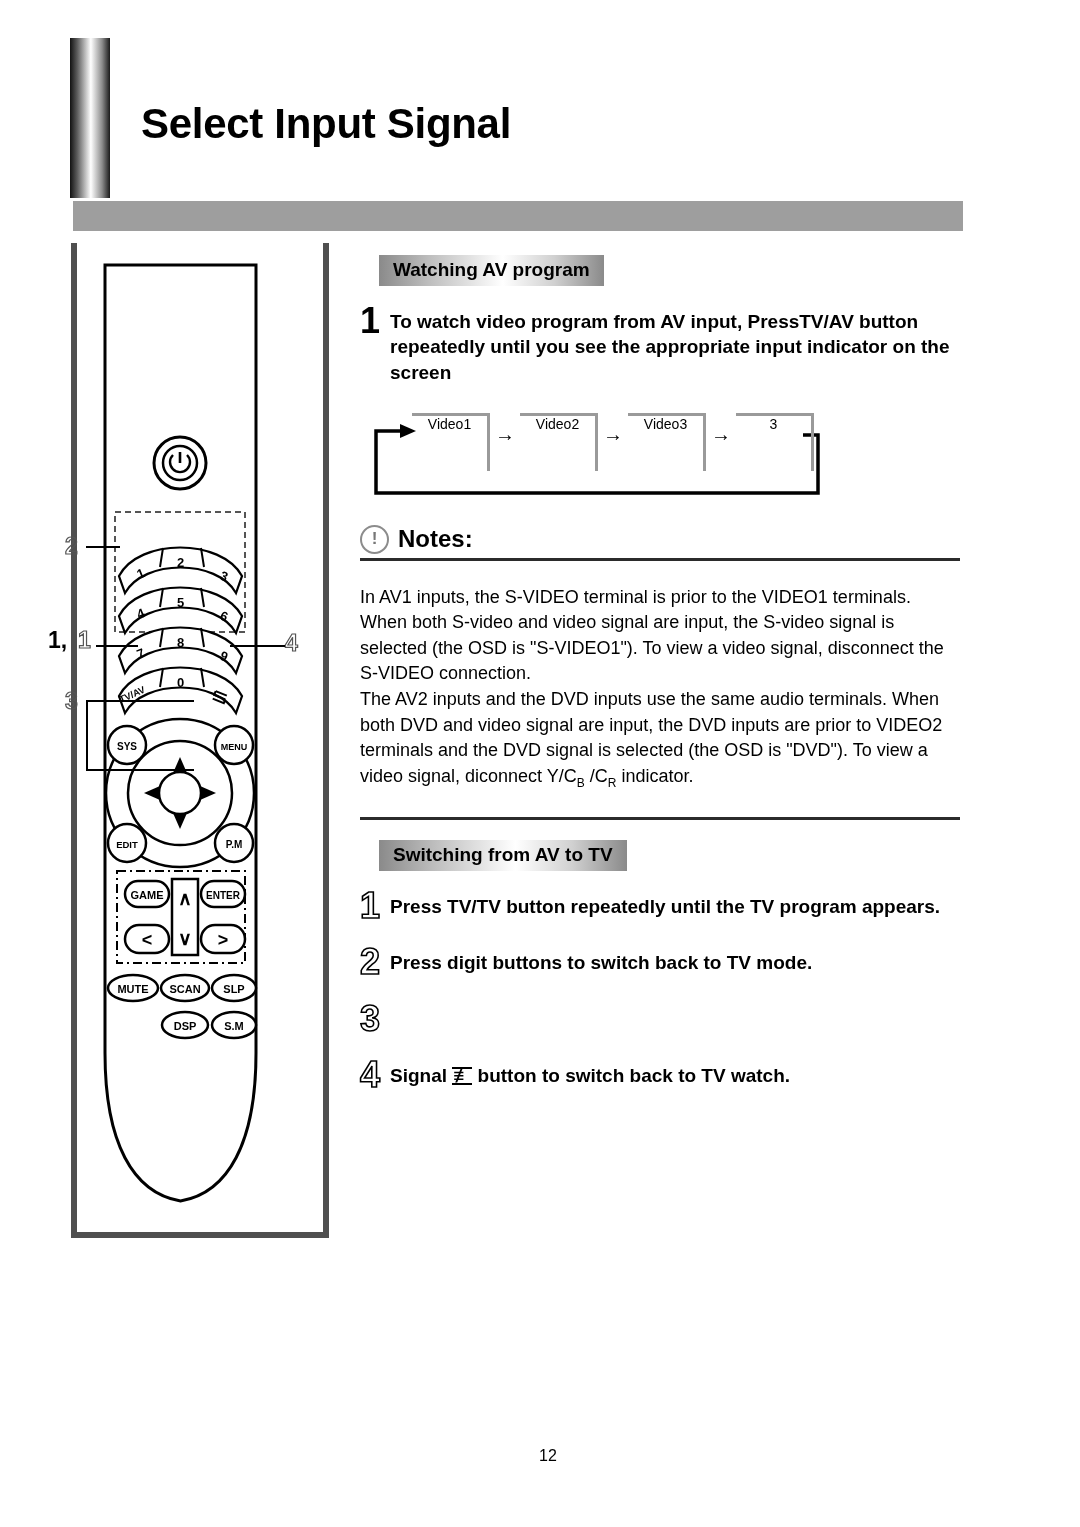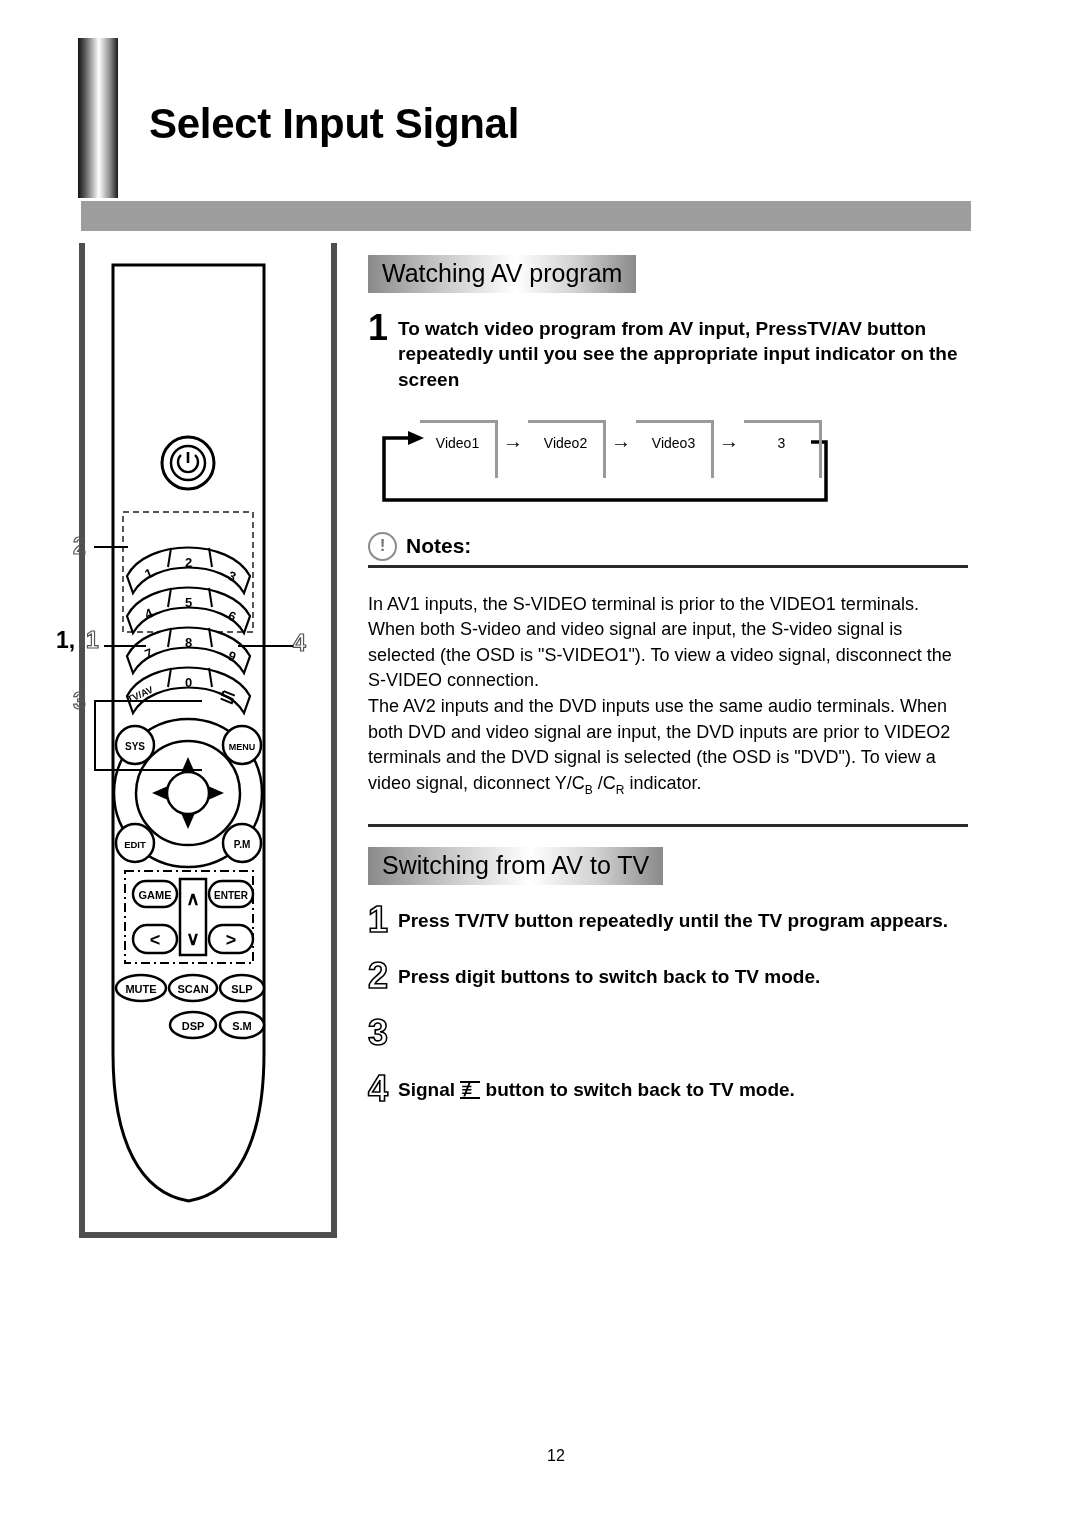--- a/index.html
+++ b/index.html
@@ -4,21 +4,21 @@
 <style>
   html,body{margin:0;padding:0;}
   body{
     width:1080px;height:1527px;
     background:#ffffff;
     font-family:"Liberation Sans", sans-serif;
     color:#000;
     position:relative;
     overflow:hidden;
   }
-  .page{position:absolute;left:16px;top:0;width:916px;height:1527px;}
+  .page{position:absolute;left:8px;top:0;width:916px;height:1527px;}
 
   
   .title-bar{position:absolute;left:62px;top:38px;width:40px;height:160px;
     background:linear-gradient(90deg,#121212 0%,#5c5c5c 18%,#ffffff 52%,#8d8d8d 80%,#1a1a1a 100%);}
   .page-title{position:absolute;left:133px;top:100px;font-size:42px;font-weight:bold;letter-spacing:-0.3px;}
   .gray-band{position:absolute;left:65px;top:201px;width:890px;height:30px;background:#9e9e9e;}
 
   
   .lframe-v{position:absolute;left:63px;top:243px;width:6px;height:995px;background:#4f4f4f;}
   .lframe-h{position:absolute;left:63px;top:1232px;width:258px;height:6px;background:#4f4f4f;}
@@ -31,42 +31,42 @@
   
   .callout{position:absolute;font-size:23px;color:#555;}
   .callout.hollow{ -webkit-text-stroke:1.2px #555; color:transparent; font-weight:bold;}
   .callout.solid{color:#000;font-weight:bold;-webkit-text-stroke:0;}
   .lead{position:absolute;background:#000;height:2px;}
   .leadv{position:absolute;background:#000;width:2px;}
 
   
   .col-right{position:absolute;left:352px;top:255px;width:600px;}
 
-  .sec-head{display:inline-block;padding:4px 14px 5px 14px;font-size:25px;font-weight:normal;
+  .sec-head{display:inline-block;padding:4px 14px 5px 14px;font-size:19px;font-weight:bold;
     background:linear-gradient(90deg,#8a8a8a 0%,#bdbdbd 22%,#ffffff 55%,#d0d0d0 78%,#8a8a8a 100%);
-    color:#000;}
+    color:#000;margin-left:19px;}
 
   .step{display:flex;align-items:flex-start;margin-top:18px;}
   .step-num{font-size:36px;font-weight:bold;line-height:0.95;width:30px;flex:0 0 30px;}
   .step-num.hollow{-webkit-text-stroke:1.6px #000;color:transparent;font-weight:bold;}
   .step-txt{font-size:19px;font-weight:bold;line-height:1.33;padding-top:5px;}
 
   
   .flow{position:relative;width:452px;height:92px;margin:22px 0 0 10px;}
   .flow-boxes{position:absolute;left:42px;top:6px;display:flex;align-items:center;}
   .fbox{width:78px;height:58px;border-top:3px solid #9a9a9a;border-right:3px solid #9a9a9a;
-        font-size:14px;display:flex;align-items:flex-start;justify-content:center;padding-top:12px;box-sizing:border-box;}
+        font-size:14px;display:flex;align-items:flex-start;justify-content:center;padding-top:0;box-sizing:border-box;}
   .farrow{width:30px;display:flex;align-items:center;justify-content:center;margin-top:-14px;font-size:20px;}
 
   
   .notes-head{display:flex;align-items:center;margin-top:26px;}
   .note-icon{width:25px;height:25px;border:2px solid #8c8c8c;border-radius:50%;
      display:flex;align-items:center;justify-content:center;font-size:17px;font-weight:bold;color:#777;
      margin-right:9px;}
-  .notes-label{font-size:21px;font-weight:bold;}
+  .notes-label{font-size:24px;font-weight:bold;}
   .notes-rule{height:3px;background:#2b2b2b;margin-top:4px;width:600px;}
   .notes-body{font-size:18px;line-height:1.42;margin-top:24px;}
   .notes-body p{margin:0;}
   .sub{font-size:12px;vertical-align:sub;}
 
   .section-rule{height:3px;background:#2b2b2b;margin-top:26px;width:600px;}
 
   .page-num{position:absolute;left:0;top:1447px;width:1080px;text-align:center;font-size:16px;}
 
   .ret-glyph{display:inline-block;font-weight:bold;font-size:19px;letter-spacing:-1px;
@@ -248,20 +248,20 @@
 
       <div class="step" style="margin-top:22px;">
         <div class="step-num hollow">3</div>
       </div>
 
       <div class="step" style="margin-top:22px;">
         <div class="step-num hollow">4</div>
         <div class="step-txt">
           <span>Signal</span>
           <span class="ret-glyph">≢</span>
-          <span>button to switch back to TV mode.</span>
+          <span>button to switch back to TV watch.</span>
         </div>
       </div>
     </div>
   </div>
 
   <div class="page-num">12</div>
 </div>
 
 </body></html>

